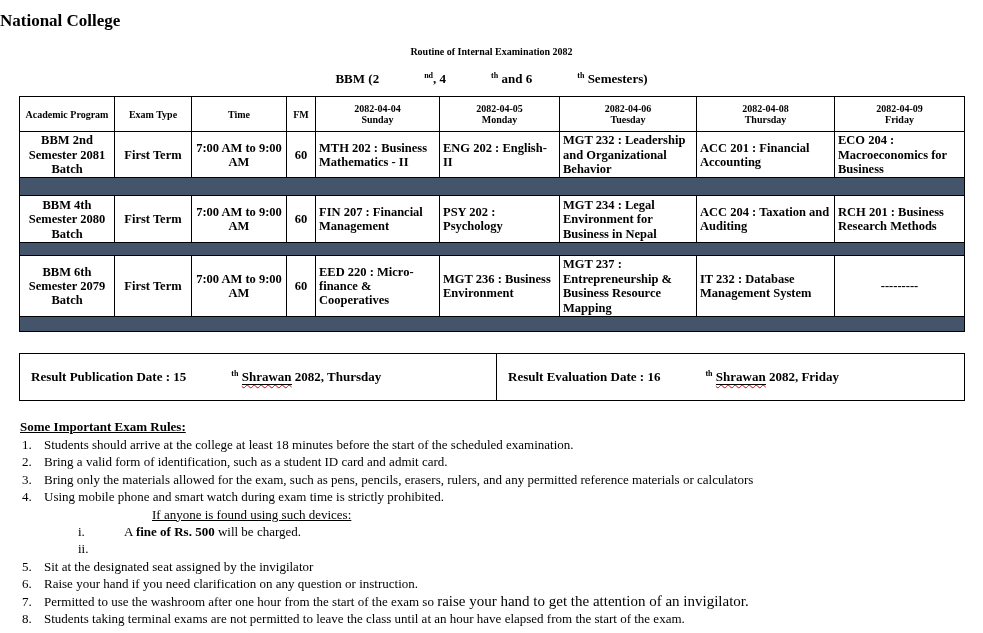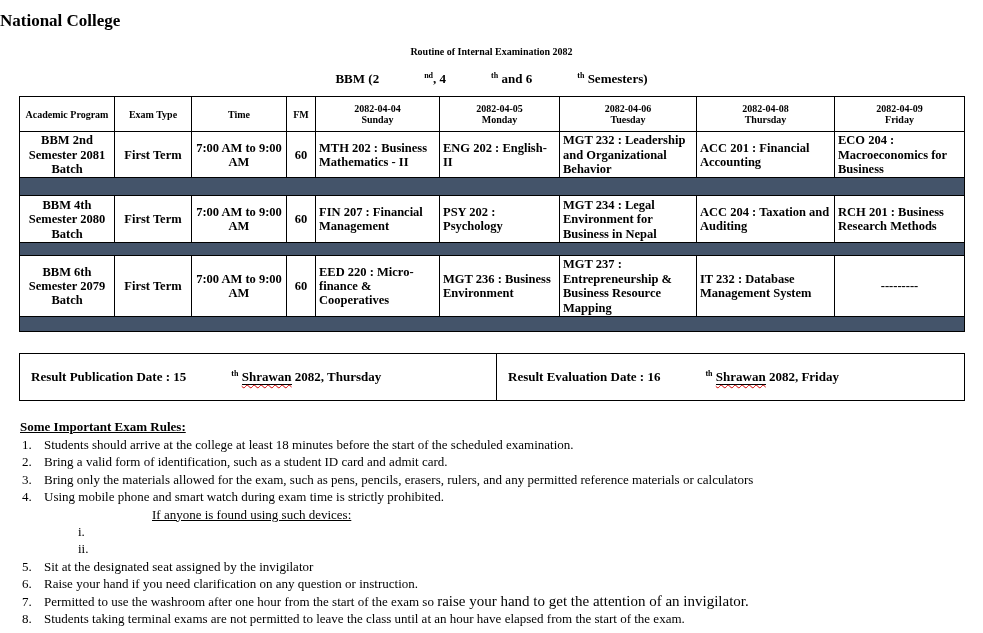--- a/index.html
+++ b/index.html
@@ -196,20 +196,21 @@
     </div>
   <div class="rule">
       <span class="rnum">4.</span>
       <span class="rtext">Using mobile phone and smart watch during exam time is strictly prohibited.</span>
     </div>
 
   <div class="devices-note">If anyone is found using such devices:</div>
 
   <div class="subrule">
       <span class="snum">i.</span>
+      <span class="stext"><span>A </span><b>fine of Rs. 500</b><span> will be charged.</span></span>
     </div>
   <div class="subrule">
       <span class="snum">ii.</span>
     </div>
 
   <div class="rule">
       <span class="rnum">5.</span>
       <span class="rtext"><span>Sit at the designated seat assigned by the invigilator</span><span class="small"></span></span>
     </div>
   <div class="rule">

